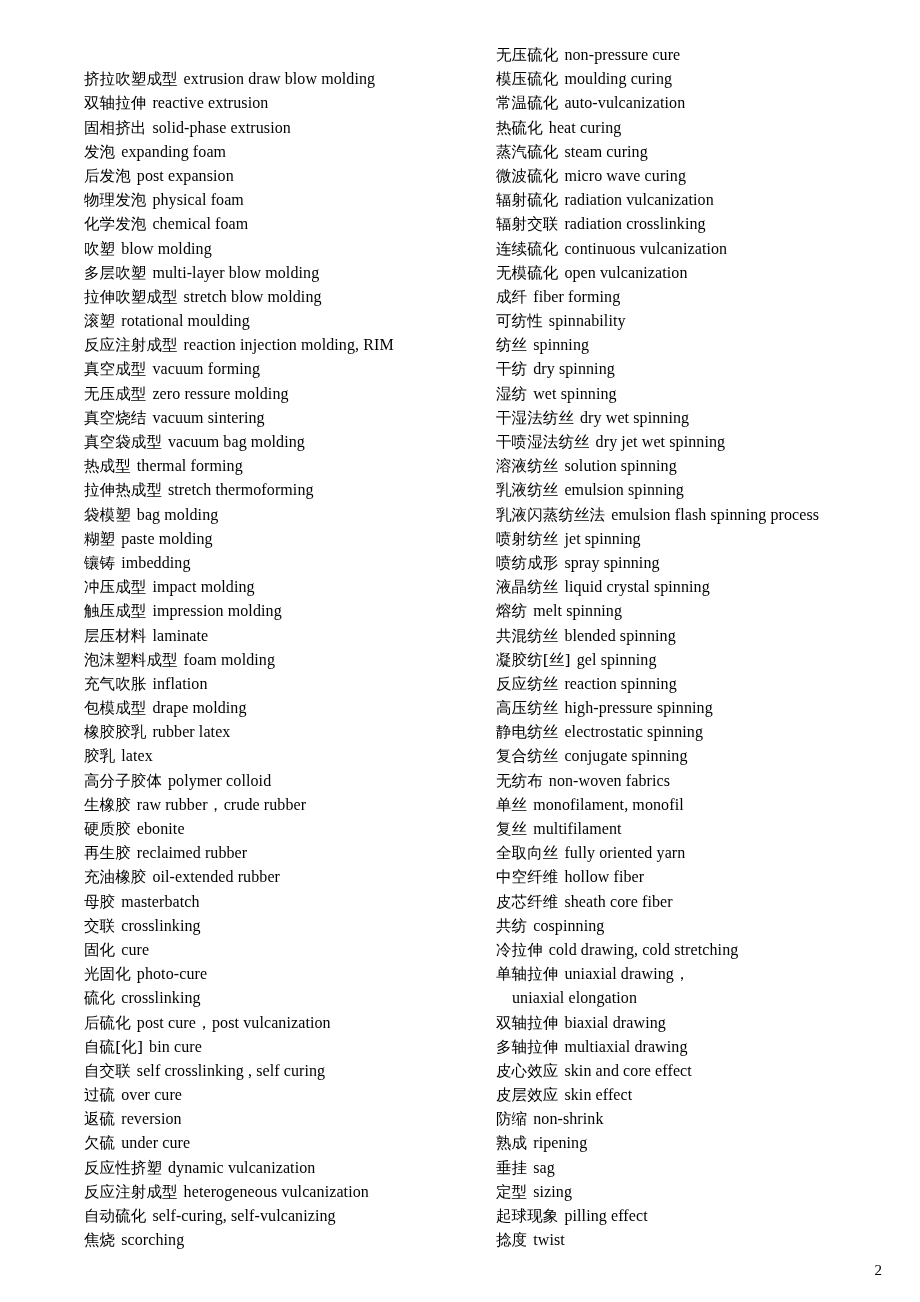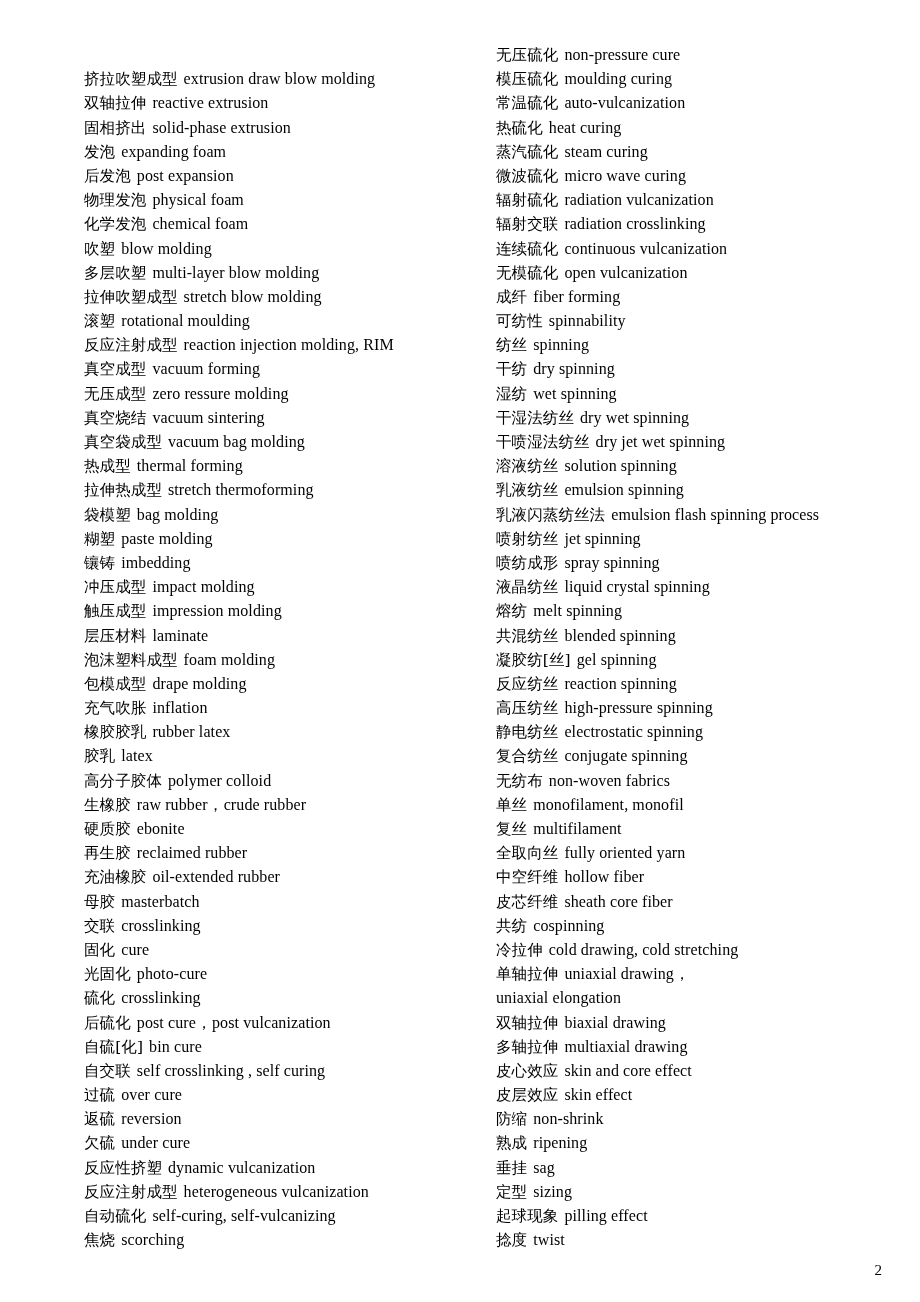--- a/index.html
+++ b/index.html
@@ -50,21 +50,21 @@
   }
   .entry .en {
     font-family: "Liberation Serif", "DejaVu Serif", serif;
     font-size: 16px;
   }
   .entry .gap {
     display: inline-block;
     width: 6px;
   }
   .entry.cont .en {
-    margin-left: 0;
+    margin-left: 16px;
   }
   #page-number {
     position: absolute;
     right: 38px;
     top: 1262px;
     font-family: "Liberation Serif", "DejaVu Serif", serif;
     font-size: 15px;
     color: #000000;
   }
 </style>
@@ -94,22 +94,22 @@
         <div class="entry"><span class="zh">真空袋成型</span><span class="gap"></span><span class="en">vacuum bag molding</span></div>
         <div class="entry"><span class="zh">热成型</span><span class="gap"></span><span class="en">thermal forming</span></div>
         <div class="entry"><span class="zh">拉伸热成型</span><span class="gap"></span><span class="en">stretch thermoforming</span></div>
         <div class="entry"><span class="zh">袋模塑</span><span class="gap"></span><span class="en">bag molding</span></div>
         <div class="entry"><span class="zh">糊塑</span><span class="gap"></span><span class="en">paste molding</span></div>
         <div class="entry"><span class="zh">镶铸</span><span class="gap"></span><span class="en">imbedding</span></div>
         <div class="entry"><span class="zh">冲压成型</span><span class="gap"></span><span class="en">impact molding</span></div>
         <div class="entry"><span class="zh">触压成型</span><span class="gap"></span><span class="en">impression molding</span></div>
         <div class="entry"><span class="zh">层压材料</span><span class="gap"></span><span class="en">laminate</span></div>
         <div class="entry"><span class="zh">泡沫塑料成型</span><span class="gap"></span><span class="en">foam molding</span></div>
+        <div class="entry"><span class="zh">充气吹胀</span><span class="gap"></span><span class="en">inflation</span></div>
         <div class="entry"><span class="zh">包模成型</span><span class="gap"></span><span class="en">drape molding</span></div>
-        <div class="entry"><span class="zh">充气吹胀</span><span class="gap"></span><span class="en">inflation</span></div>
         <div class="entry"><span class="zh">橡胶胶乳</span><span class="gap"></span><span class="en">rubber latex</span></div>
         <div class="entry"><span class="zh">胶乳</span><span class="gap"></span><span class="en">latex</span></div>
         <div class="entry"><span class="zh">高分子胶体</span><span class="gap"></span><span class="en">polymer colloid</span></div>
         <div class="entry"><span class="zh">生橡胶</span><span class="gap"></span><span class="en">raw rubber，crude rubber</span></div>
         <div class="entry"><span class="zh">硬质胶</span><span class="gap"></span><span class="en">ebonite</span></div>
         <div class="entry"><span class="zh">再生胶</span><span class="gap"></span><span class="en">reclaimed rubber</span></div>
         <div class="entry"><span class="zh">充油橡胶</span><span class="gap"></span><span class="en">oil-extended rubber</span></div>
         <div class="entry"><span class="zh">母胶</span><span class="gap"></span><span class="en">masterbatch</span></div>
         <div class="entry"><span class="zh">交联</span><span class="gap"></span><span class="en">crosslinking</span></div>
         <div class="entry"><span class="zh">固化</span><span class="gap"></span><span class="en">cure</span></div>

